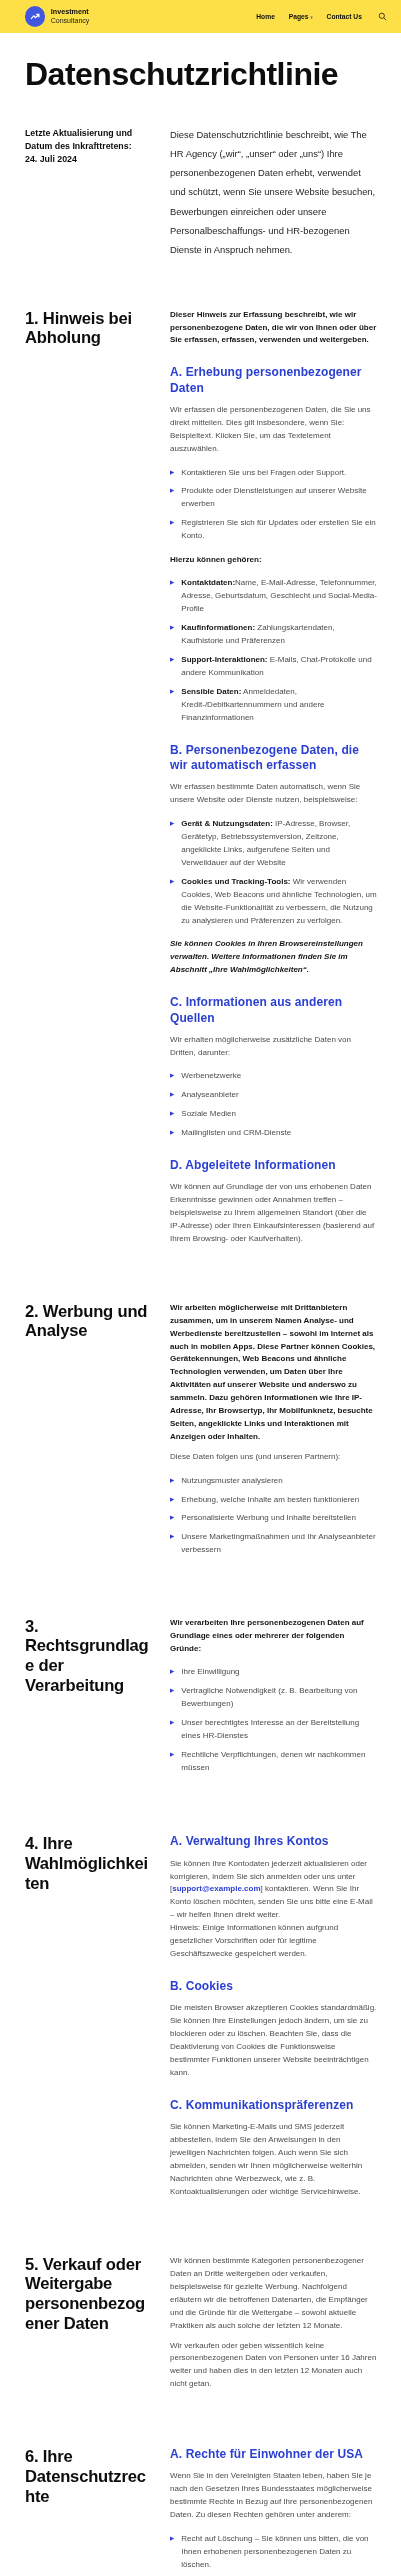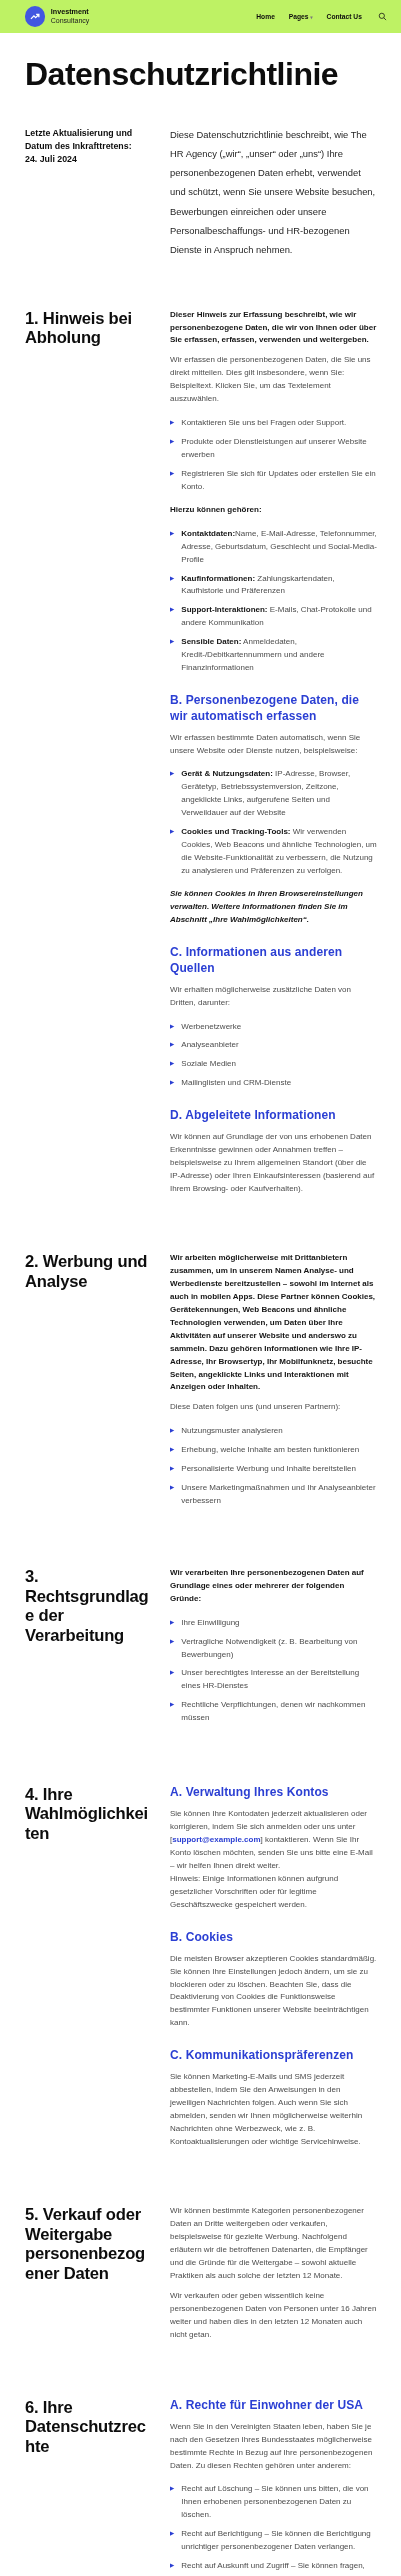--- a/index.html
+++ b/index.html
@@ -5,21 +5,21 @@
   * { box-sizing: border-box; }
   html,body { margin:0; padding:0; }
   body {
     width:402px; background:#ffffff; color:#1a1a1a;
     font-family:"Liberation Sans", sans-serif;
     -webkit-font-smoothing:antialiased;
   }
   
   .header {
     display:flex; justify-content:space-between; align-items:center;
-    padding:6.4px 15px 6.4px 25px; background:#bef264;
+    padding:6.4px 15px 6.4px 25px; background:#fde047;
   }
   .brand { display:flex; align-items:center; gap:5.4px; }
   .logomark {
     width:20.4px; height:20.4px; border-radius:50%;
     background:#4257e0; display:flex; align-items:center; justify-content:center; flex:0 0 auto;
   }
   .brand-text { line-height:1.15; }
   .brand-line1 { font-weight:700; font-size:7.2px; color:#0c0c0c; }
   .brand-line2 { font-weight:400; font-size:7px; color:#222; }
   .nav { display:flex; align-items:center; gap:14px; }
@@ -103,20 +103,21 @@
     </div>
   </div>
 
   <div id="sections">
       <div class="row">
         <div>
           <h2 class="left-head">1. Hinweis bei Abholung</h2>
         </div>
         <div class="right">
           <p class="lead">Dieser Hinweis zur Erfassung beschreibt, wie wir personenbezogene Daten, die wir von Ihnen oder über Sie erfassen, erfassen, verwenden und weitergeben.</p>
+          <h3>A. Erhebung personenbezogener Daten</h3>
           <p>Wir erfassen die personenbezogenen Daten, die Sie uns direkt mitteilen. Dies gilt insbesondere, wenn Sie: Beispieltext. Klicken Sie, um das Textelement auszuwählen.</p>
           <ul>
             <li>
               <span class="tri">▶</span>
               <span>Kontaktieren Sie uns bei Fragen oder Support.</span>
             </li>
             <li>
               <span class="tri">▶</span>
               <span>Produkte oder Dienstleistungen auf unserer Website erwerben</span>
             </li>

